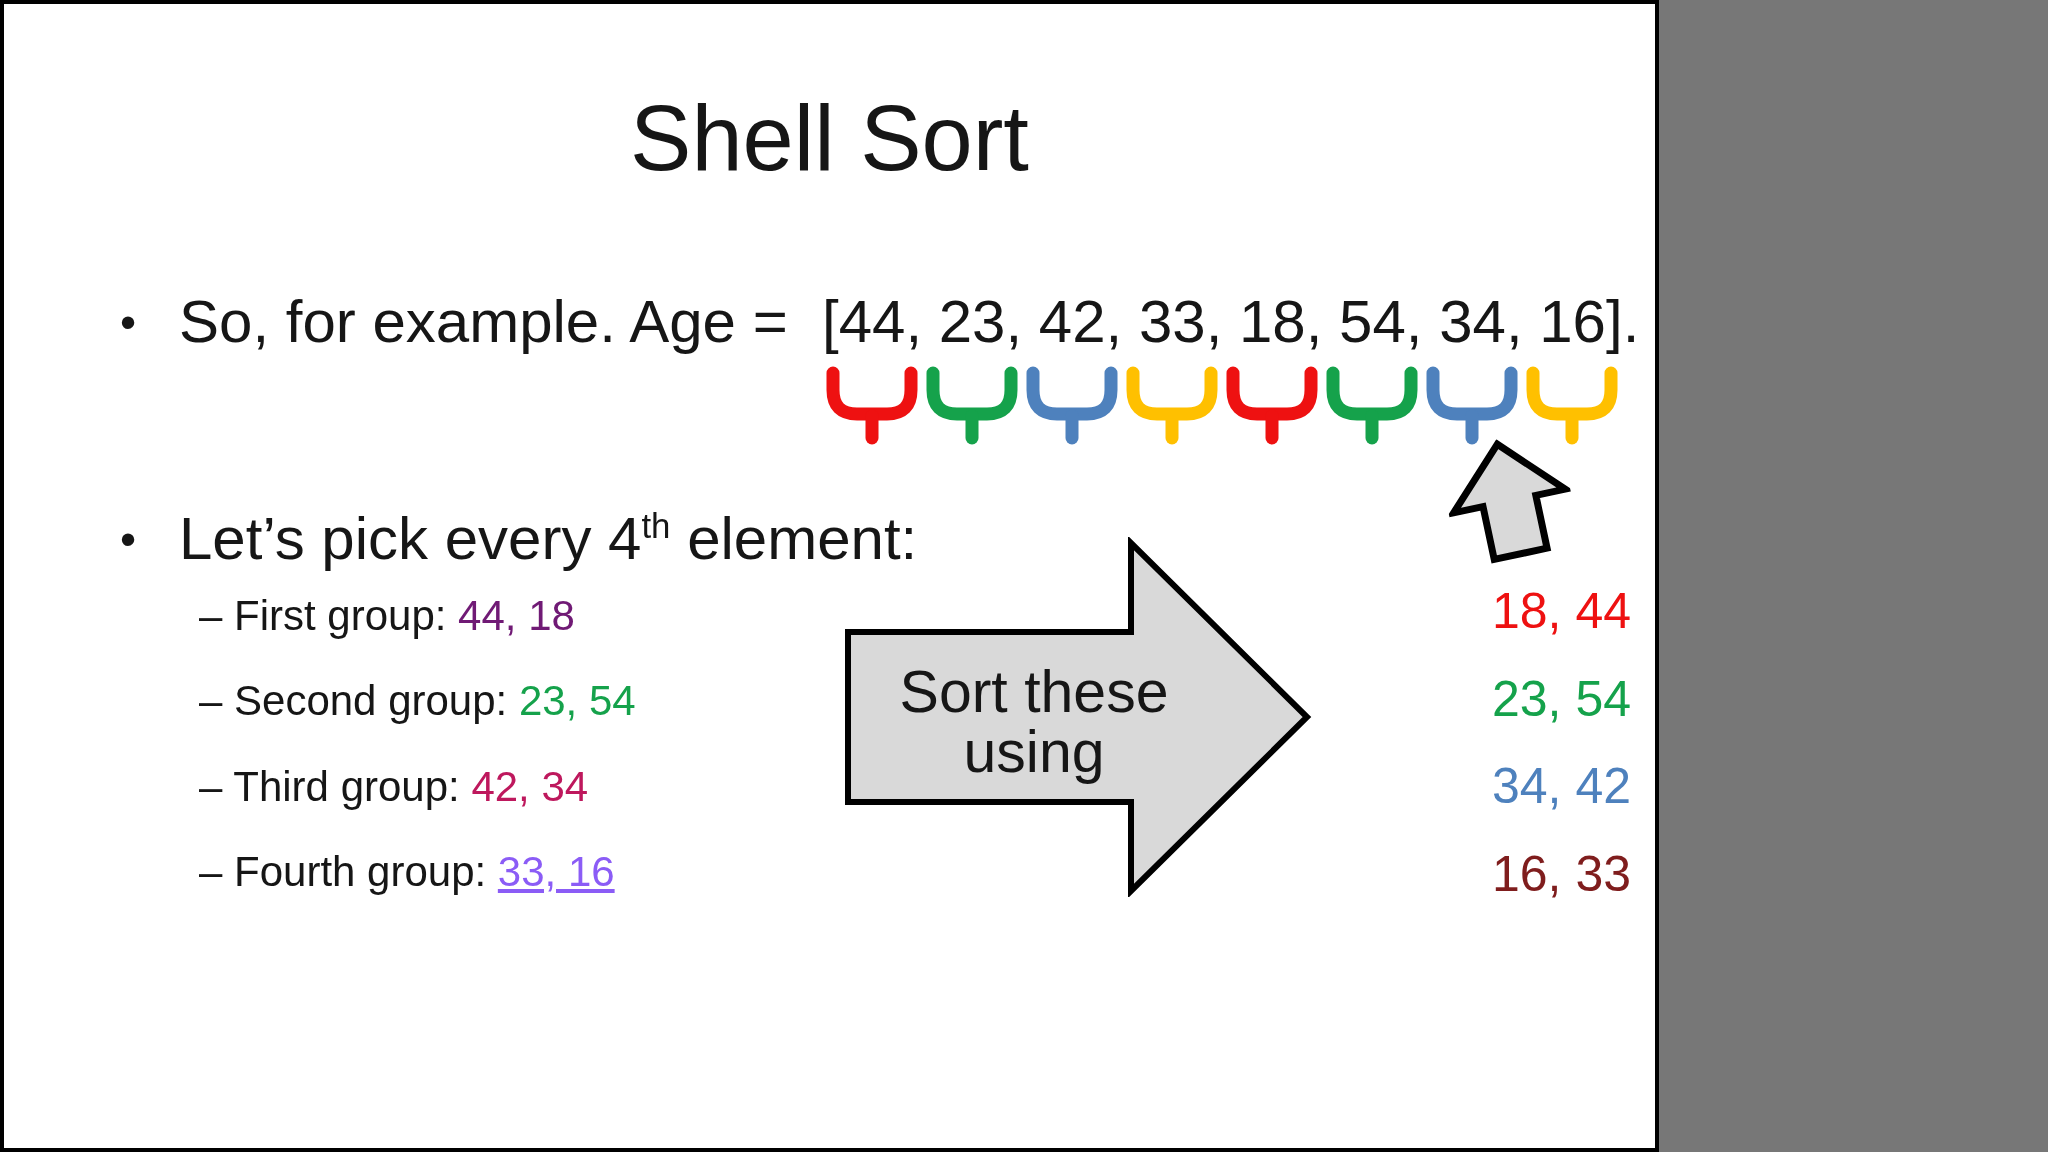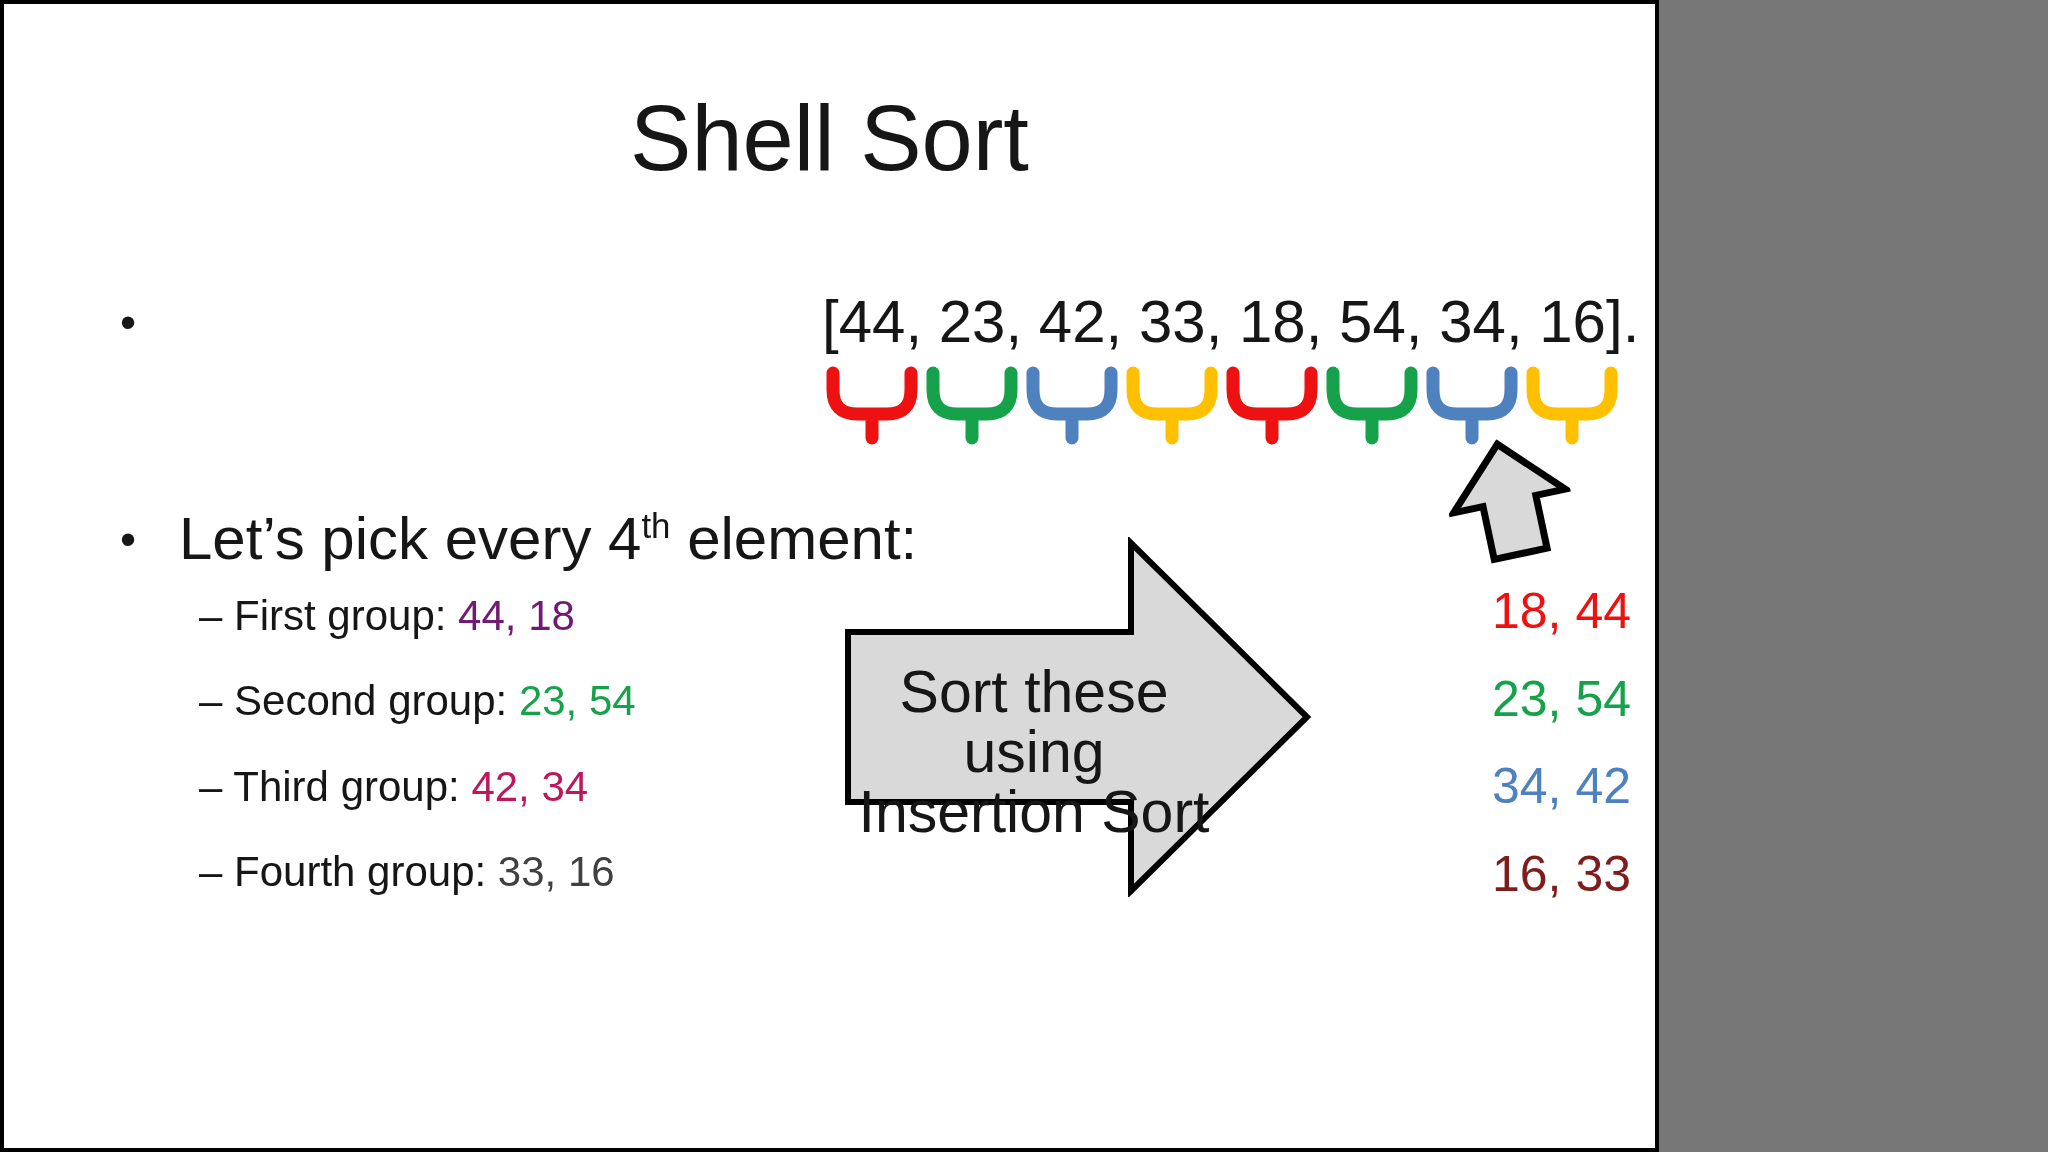--- a/index.html
+++ b/index.html
@@ -52,20 +52,21 @@
   }
 </style>
 </head>
 <body>
 
 <div class="slide">
 
   <div class="title">Shell Sort</div>
 
   <span class="bullet-marker b1">•</span>
+  <span class="bullet-text b1">So, for example. Age =</span>
   <span class="array-span">[44, 23, 42, 33, 18, 54, 34, 16].</span>
 
   <div>
       <div class="bracket" style="left: 821px;"><svg width="94" height="80" viewBox="0 0 94 80">
           <path d="M8 7 L8 24 Q8 48 32 48 L62 48 Q86 48 86 24 L86 7" fill="none" stroke="#EE1111" stroke-width="13" stroke-linecap="round" stroke-linejoin="round"></path>
           <path d="M47 50 L47 72" fill="none" stroke="#EE1111" stroke-width="13" stroke-linecap="round"></path>
         </svg></div>
       <div class="bracket" style="left: 921px;"><svg width="94" height="80" viewBox="0 0 94 80">
           <path d="M8 7 L8 24 Q8 48 32 48 L62 48 Q86 48 86 24 L86 7" fill="none" stroke="#15A24B" stroke-width="13" stroke-linecap="round" stroke-linejoin="round"></path>
           <path d="M47 50 L47 72" fill="none" stroke="#15A24B" stroke-width="13" stroke-linecap="round"></path>
@@ -96,29 +97,28 @@
         </svg></div>
     </div>
 
   <span class="bullet-marker b2">•</span>
   <span class="bullet-text b2"><span>Let’s pick every 4</span><sup>th</sup><span> element:</span></span>
 
   <div>
       <div class="group-row" style="top: 587px;"><span>– First group: </span><span style="color: #701a75; margin-top: 36px;">44, 18</span></div>
       <div class="group-row" style="top: 672.4px;"><span>– Second group: </span><span style="color: rgb(21, 162, 75);">23, 54</span></div>
       <div class="group-row" style="top: 757.8px;"><span>– Third group: </span><span style="color: #be185d;">42, 34</span></div>
-      <div class="group-row" style="top: 843.2px;"><span>– Fourth group: </span><span style="color: #404040;">33, 16</span></div>
+      <div class="group-row" style="top: 843.2px;"><span>– Fourth group: </span><span style="color: #8b5cf6; text-decoration: underline;">33, 16</span></div>
     </div>
 
   <svg class="big-arrow" viewBox="0 0 470 360">
     <polygon points="4,95 287,95 287,6 463,180 287,354 287,265 4,265" stroke="#000000" stroke-width="6" stroke-linejoin="miter" fill="#D9D9D9"></polygon>
   </svg>
   <div class="big-arrow-text">
     <div>Sort these using</div>
-    <div>Insertion Sort</div>
   </div>
 
   <svg class="up-arrow" viewBox="0 0 124 122">
     <polygon points="62,5 119,63 89,63 89,117 35,117 35,63 5,63" stroke="#000000" stroke-width="7" stroke-linejoin="miter" fill="#D9D9D9"></polygon>
   </svg>
 
   <div>
       <div class="sorted-row" style="top: 582px; color: rgb(238, 17, 17);">18, 44</div>
       <div class="sorted-row" style="top: 669.7px; color: rgb(21, 162, 75);">23, 54</div>
       <div class="sorted-row" style="top: 757.4px; color: rgb(78, 129, 189);">34, 42</div>

